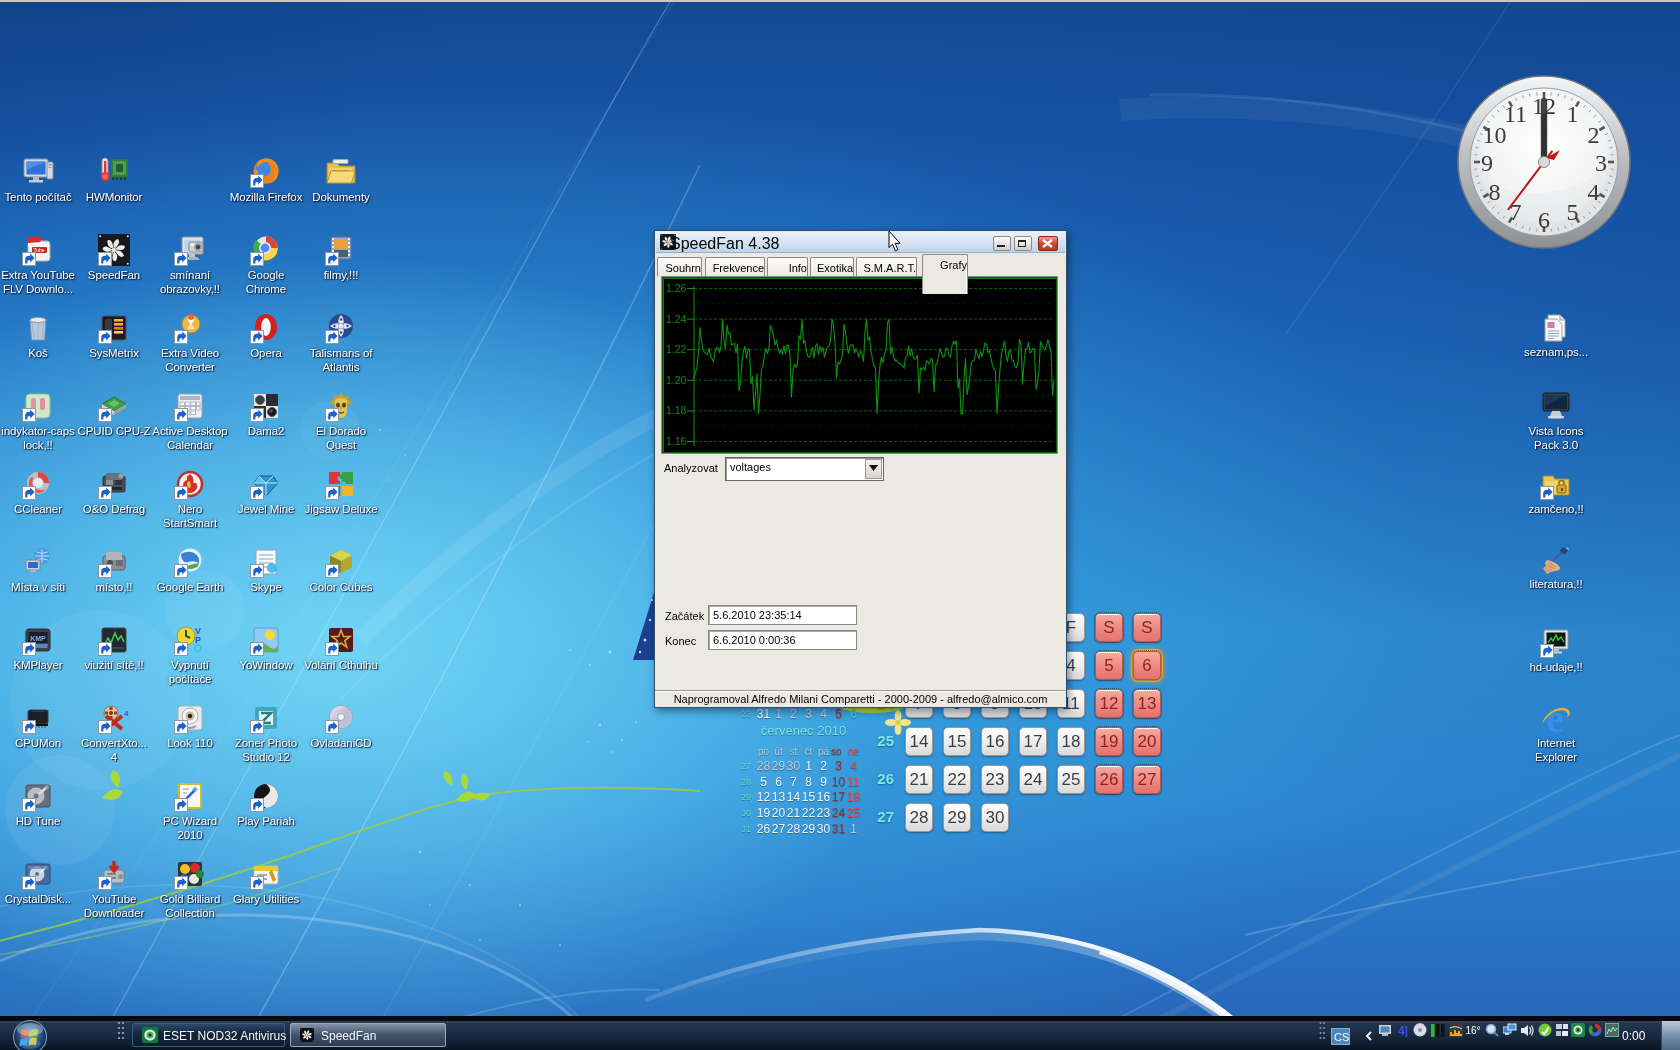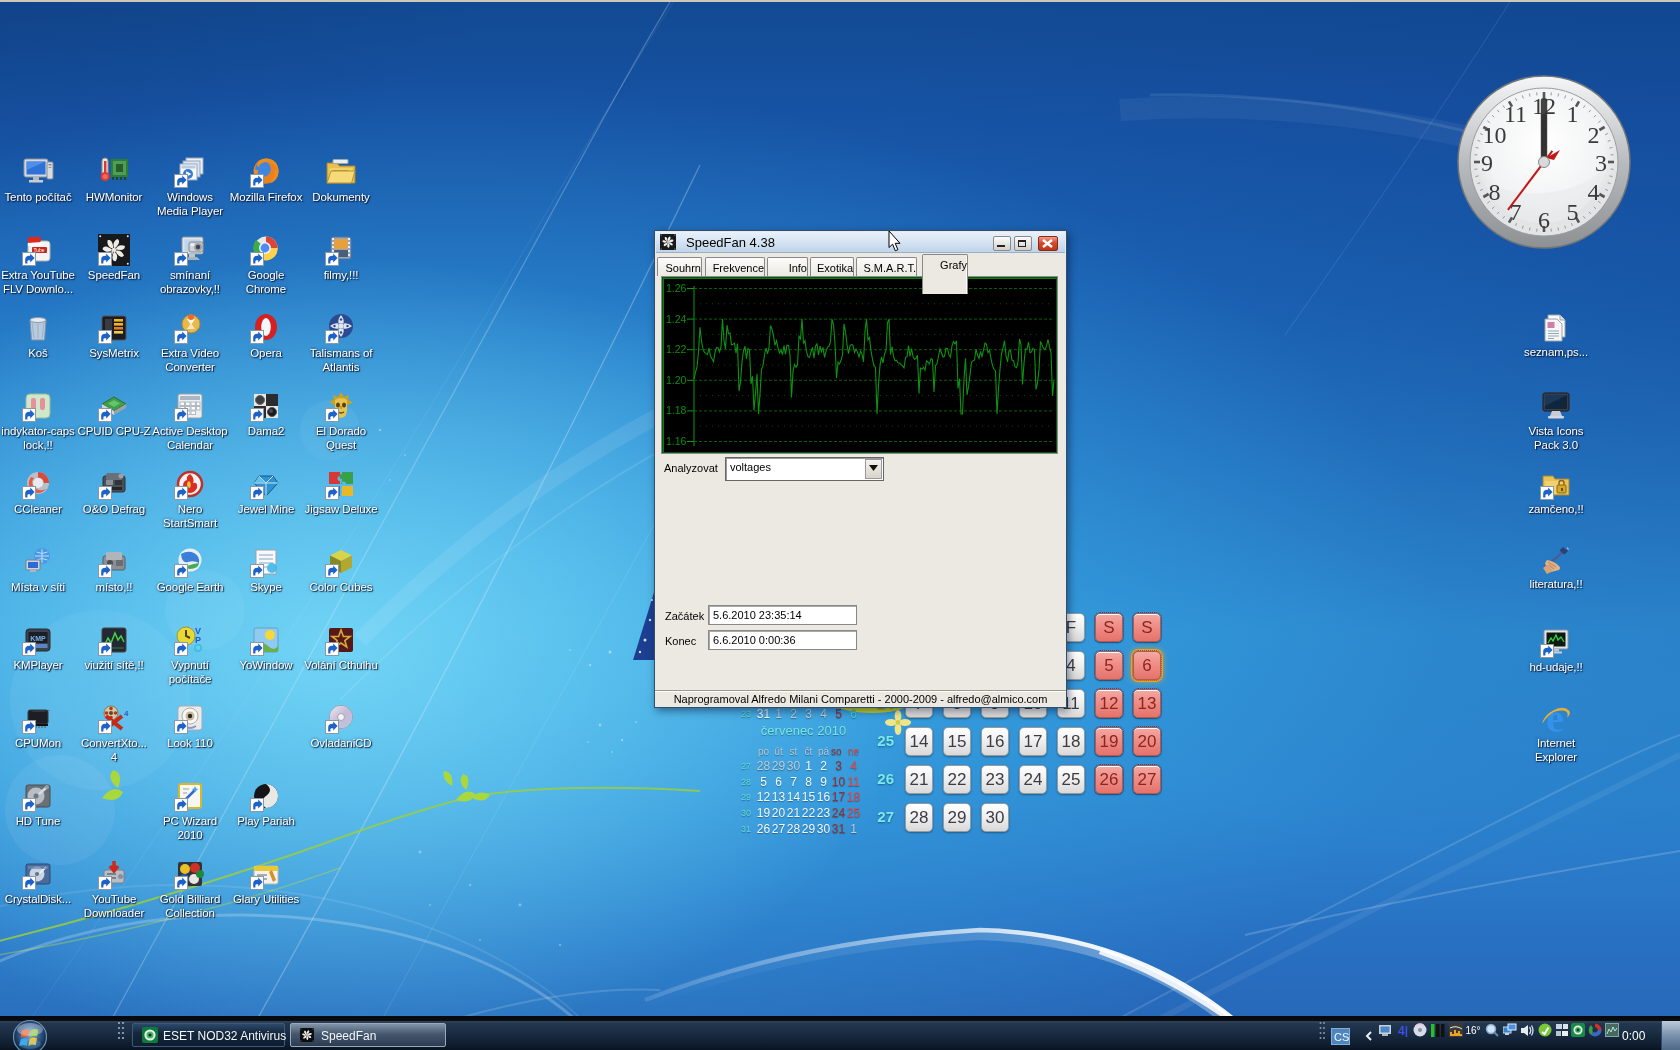--- a/index.html
+++ b/index.html
@@ -120,35 +120,20 @@
             <rect x="22" y="21" width="2" height="3"></rect>
             <rect x="26" y="21" width="2" height="3"></rect>
           </g>
           <rect x="4" y="2" width="6" height="19" rx="3" fill="#ece8e2" stroke="#98928a"></rect>
           <rect x="6" y="5" width="2.4" height="13" fill="#e03830"></rect>
           <circle cx="7.2" cy="20.5" r="4.6" fill="#e03830"></circle>
           <circle cx="7.2" cy="20.5" r="2.6" fill="#f06858"></circle>
         </svg></div>
       <div class="il">HWMonitor</div>
     </div>
-<div class="ic" style="left:130px;top:156px">
-      <div class="ig"><svg width="32" height="32" viewBox="0 0 32 32">
-          <rect x="12" y="2" width="17" height="16" fill="#eef3f8" stroke="#93a5b8"></rect>
-          <rect x="9" y="5" width="17" height="16" fill="#dbe7f2" stroke="#93a5b8"></rect>
-          <rect x="6" y="8" width="17" height="16" fill="#f7fafc" stroke="#93a5b8"></rect>
-          <rect x="7.5" y="9.5" width="14" height="3" fill="#b8cce0"></rect>
-          <circle cx="14" cy="18" r="5" fill="#3a7ad0"></circle>
-          <path d="M12.2 15.2 L17.5 18 L12.2 20.8Z" fill="#fff"></path>
-          <g>
-            <rect x="0.5" y="18.5" width="13" height="13" fill="#fff" stroke="#8a97a5" stroke-width="1"></rect>
-            <path d="M3.2 29.5 L3.2 25.5 Q3.2 21.8 7.4 21.8 L8.2 21.8 L8.2 19.6 L12.6 24.0 L8.2 28.4 L8.2 26.2 L6.6 26.2 Q5.4 26.2 5.4 27.6 L5.4 29.5 Z" fill="#1e62c8"></path>
-          </g>
-        </svg></div>
-      <div class="il">Windows<br>Media Player</div>
-    </div>
 <div class="ic" style="left:206px;top:156px">
       <div class="ig"><svg width="32" height="32" viewBox="0 0 32 32">
           <circle cx="16" cy="15" r="12.5" fill="#e8821e"></circle>
           <circle cx="13" cy="13" r="7.8" fill="#3f86e0"></circle>
           <path d="M16 2.5 Q28 3 28.5 15.5 Q28.5 24.5 19.5 27.5 Q26 21 24 13.5 L27.2 14.5 Q25 6.5 17 6 Q10 6 8.5 11.5 Q5.5 8.5 9 5 Q12 2.8 16 2.5Z" fill="#ef8c1f"></path>
           <path d="M4 13 Q3 22 11 26.5 Q6 20 8.5 14.5 Q6.5 14 4 13Z" fill="#ef8c1f"></path>
           <path d="M7 24 Q12 28.5 19 27.5 Q13 27 10 24.5Z" fill="#e8791a"></path>
           <g>
             <rect x="0.5" y="18.5" width="13" height="13" fill="#fff" stroke="#8a97a5" stroke-width="1"></rect>
             <path d="M3.2 29.5 L3.2 25.5 Q3.2 21.8 7.4 21.8 L8.2 21.8 L8.2 19.6 L12.6 24.0 L8.2 28.4 L8.2 26.2 L6.6 26.2 Q5.4 26.2 5.4 27.6 L5.4 29.5 Z" fill="#1e62c8"></path>
@@ -654,20 +639,32 @@
           <circle cx="16" cy="14" r="8" fill="#f8f8f6" stroke="#b0b0a8"></circle>
           <circle cx="16" cy="14" r="4.5" fill="#c8b8a0"></circle>
           <circle cx="16" cy="14" r="2.2" fill="#2c2620"></circle>
           <path d="M10 24 Q16 28 22 24" stroke="#8898c8" fill="none" stroke-width="2"></path>
           <g>
             <rect x="0.5" y="18.5" width="13" height="13" fill="#fff" stroke="#8a97a5" stroke-width="1"></rect>
             <path d="M3.2 29.5 L3.2 25.5 Q3.2 21.8 7.4 21.8 L8.2 21.8 L8.2 19.6 L12.6 24.0 L8.2 28.4 L8.2 26.2 L6.6 26.2 Q5.4 26.2 5.4 27.6 L5.4 29.5 Z" fill="#1e62c8"></path>
           </g>
         </svg></div>
       <div class="il">Look 110</div>
+    </div>
+<div class="ic" style="left:206px;top:702px">
+      <div class="ig"><svg width="32" height="32" viewBox="0 0 32 32">
+          <rect x="5" y="5" width="22" height="22" rx="2" fill="#3fa8b8"></rect>
+          <rect x="9" y="9" width="14" height="14" fill="#e8f4f6"></rect>
+          <path d="M11 11 H21 L11 21 H21" stroke="#2a7888" stroke-width="2.5" fill="none"></path>
+          <g>
+            <rect x="0.5" y="18.5" width="13" height="13" fill="#fff" stroke="#8a97a5" stroke-width="1"></rect>
+            <path d="M3.2 29.5 L3.2 25.5 Q3.2 21.8 7.4 21.8 L8.2 21.8 L8.2 19.6 L12.6 24.0 L8.2 28.4 L8.2 26.2 L6.6 26.2 Q5.4 26.2 5.4 27.6 L5.4 29.5 Z" fill="#1e62c8"></path>
+          </g>
+        </svg></div>
+      <div class="il">Zoner Photo<br>Studio 12</div>
     </div>
 <div class="ic" style="left:281px;top:702px">
       <div class="ig"><svg width="32" height="32" viewBox="0 0 32 32">
           <circle cx="16" cy="15" r="11.5" fill="#d8dce2" stroke="#9aa0a8"></circle>
           <circle cx="16" cy="15" r="11" fill="url(#cdg)"></circle>
           <defs>
             <linearGradient id="cdg" x1="0" y1="0" x2="1" y2="1">
               <stop offset="0" stop-color="#e8ecf2"></stop>
               <stop offset="0.5" stop-color="#c8b8d8"></stop>
               <stop offset="1" stop-color="#b8c8e0"></stop>
@@ -1090,21 +1087,21 @@
             <g transform="rotate(309 16 16)">
               <path d="M15.2,14.6 C11.4,14.2 9.0,11.3 9.5,6.6 C11.2,5.4 13.4,6.4 14.3,9.0 C15.0,11.0 15.2,12.9 15.2,14.6 Z" fill="#efece6"></path>
             </g>
             <g fill="#e8e5df">
               <circle cx="2.2" cy="2.2" r="1"></circle>
               <circle cx="29.8" cy="2.2" r="1"></circle>
               <circle cx="2.2" cy="29.8" r="1"></circle>
               <circle cx="29.8" cy="29.8" r="1"></circle>
             </g>
           </svg></div>
-    <div style="position:absolute;left:30px;top:3px;font-size:13px;color:#000">SpeedFan 4.38</div>
+    <div style="position:absolute;left:14px;top:3px;font-size:16px;color:#000">SpeedFan 4.38</div>
     <div class="wbtn" style="right:54px">
           <div style="position:absolute;left:3px;bottom:3px;width:8px;height:2px;background:#222"></div>
         </div>
     <div class="wbtn" style="right:33px">
           <div style="position:absolute;left:3px;top:3px;width:8px;height:7px;border:1px solid #222;border-top-width:2px"></div>
         </div>
     <div class="wbtn wclose" style="right:7px;width:20px">
           <svg width="11" height="9" style="position:absolute;left:3px;top:2px" viewBox="0 0 11 9">
             <path d="M1 1 L10 8 M10 1 L1 8" stroke="#fff" stroke-width="2.4"></path>
           </svg>

